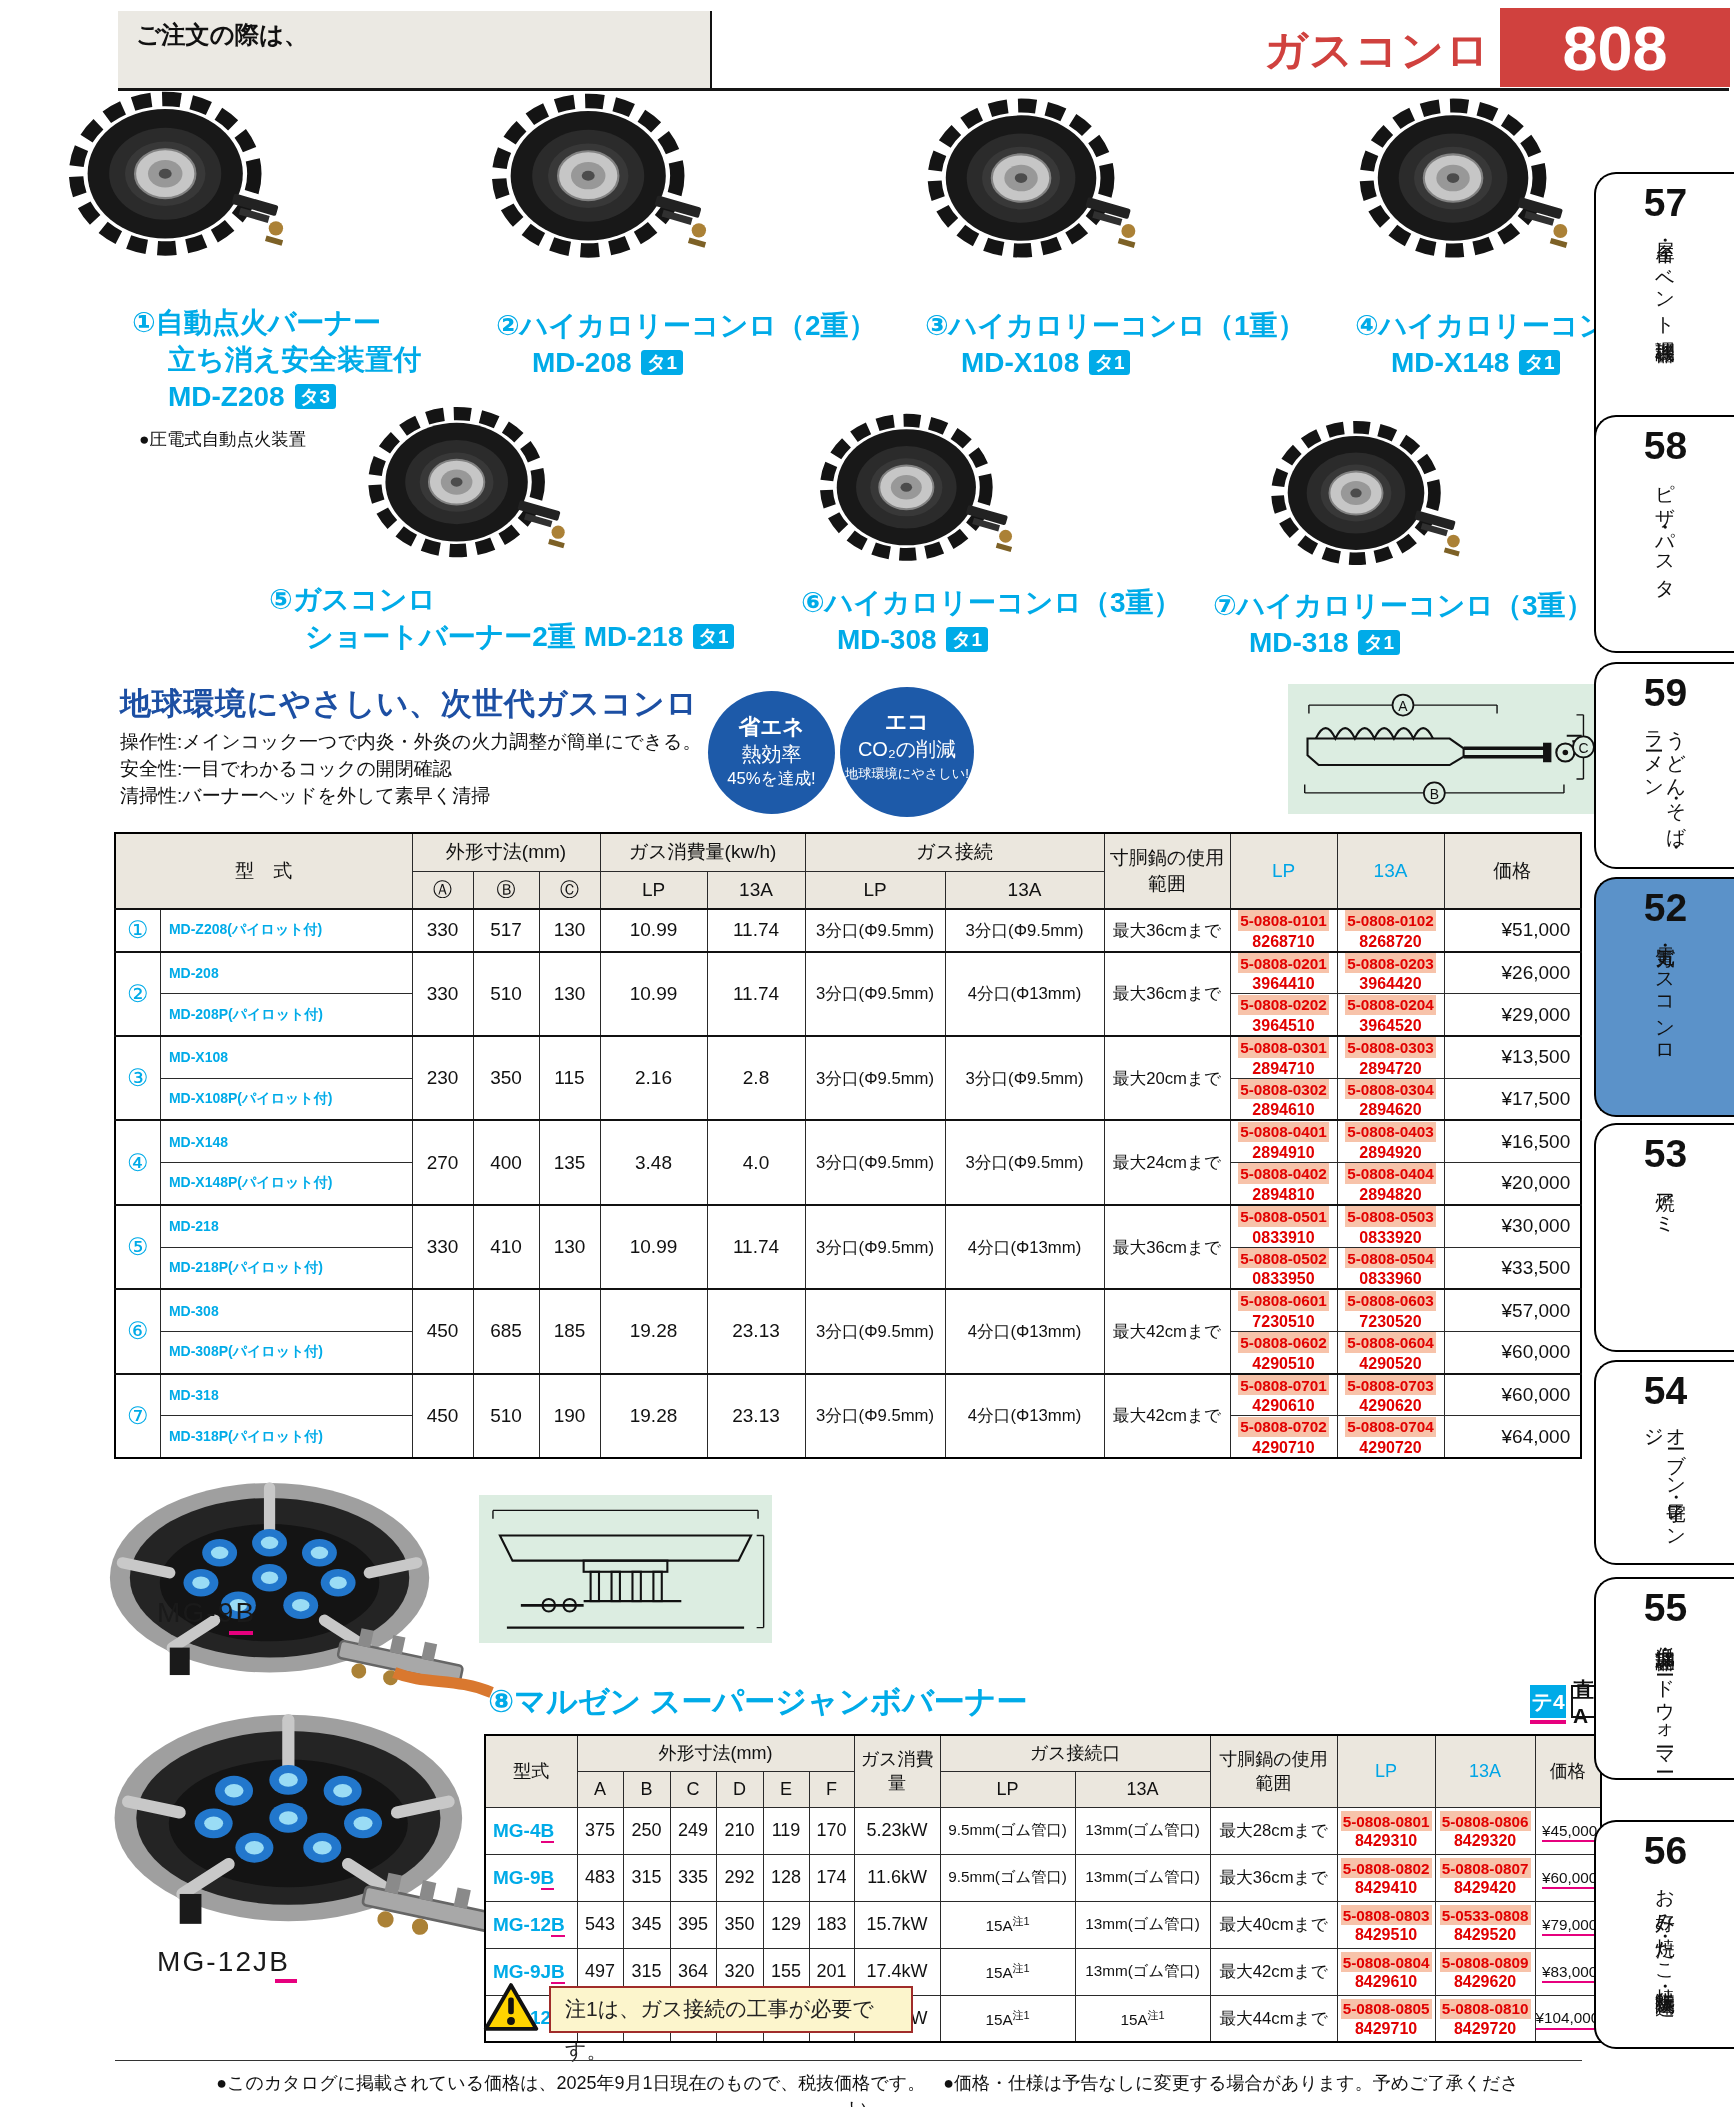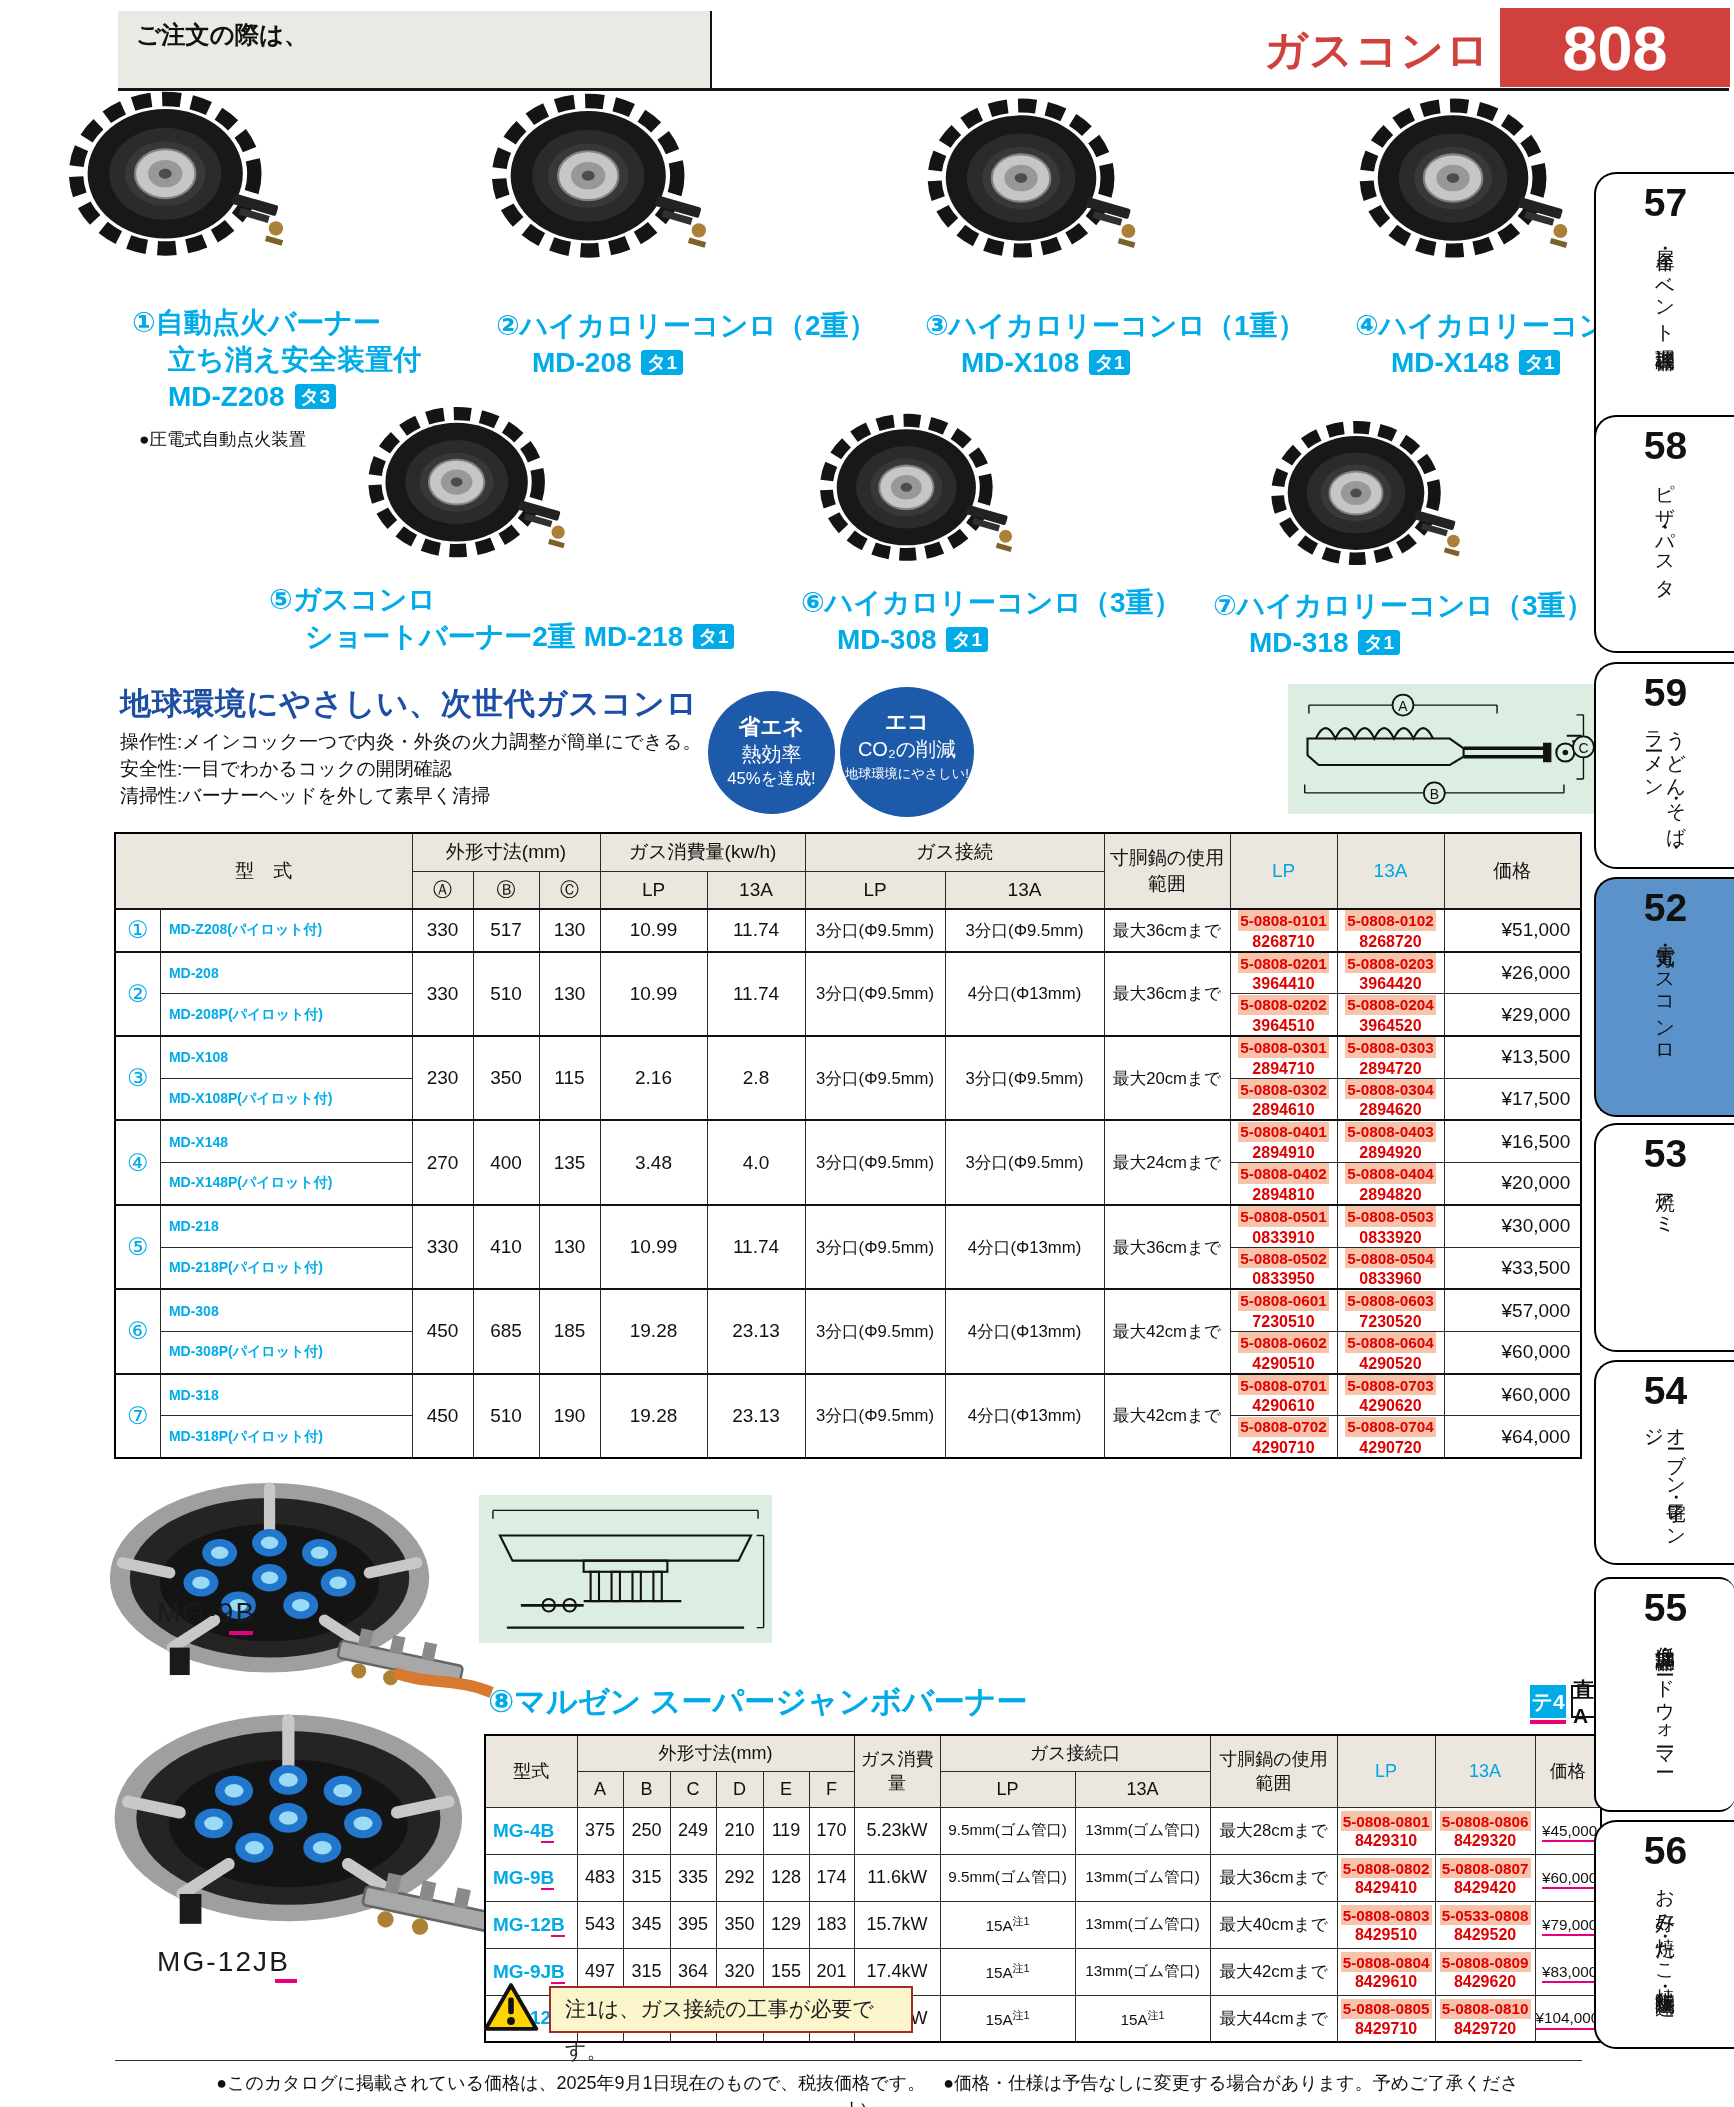--- a/index.html
+++ b/index.html
@@ -620,21 +620,21 @@
   <path d="M50,6 L95,84 L5,84 Z" fill="#ffd400" stroke="#111" stroke-width="7" stroke-linejoin="round"></path>
   <rect x="45" y="28" width="10" height="30" rx="4" fill="#111"></rect>
   <circle cx="50" cy="70" r="7" fill="#111"></circle>
 </svg>
 <div class="warn-box">注1は、ガス接続の工事が必要です。</div>
 
 <div class="footline"></div>
 <div class="footer">●このカタログに掲載されている価格は、2025年9月1日現在のもので、税抜価格です。　●価格・仕様は予告なしに変更する場合があります。予めご了承ください。</div>
 
 <div id="sidebar">
-    <div class="tab" style="top: 172px; height: 300px; gap: 8px;">
+    <div class="tab" style="top: 172px; height: 300px;">
       <div class="tnum">57</div>
       <div class="tlabel">屋台・イベント調理機器</div>
     </div>
     <div class="tab" style="top: 415px; height: 238px;">
       <div class="tnum">58</div>
       <div class="tlabel">ピザ・パスタ</div>
     </div>
     <div class="tab" style="top: 662px; height: 207px;">
       <div class="tnum">59</div>
       <div class="tlabel">うどん・そば・ラーメン</div>
@@ -644,21 +644,21 @@
       <div class="tlabel">電気・ガスコンロ</div>
     </div>
     <div class="tab" style="top: 1123px; height: 229px;">
       <div class="tnum">53</div>
       <div class="tlabel">焼アミ</div>
     </div>
     <div class="tab" style="top: 1360px; height: 205px;">
       <div class="tnum">54</div>
       <div class="tlabel">オーブン・電子レンジ</div>
     </div>
-    <div class="tab" style="top: 1577px; height: 235px; border-radius: 16px;">
+    <div class="tab" style="top: 1577px; height: 203px;">
       <div class="tnum">55</div>
       <div class="tlabel">低温調理器・フードウォーマー</div>
     </div>
     <div class="tab" style="top: 1820px; height: 229px;">
       <div class="tnum">56</div>
       <div class="tlabel">お好み焼・たこ焼・鉄板焼関連</div>
     </div>
   </div>
 
 

